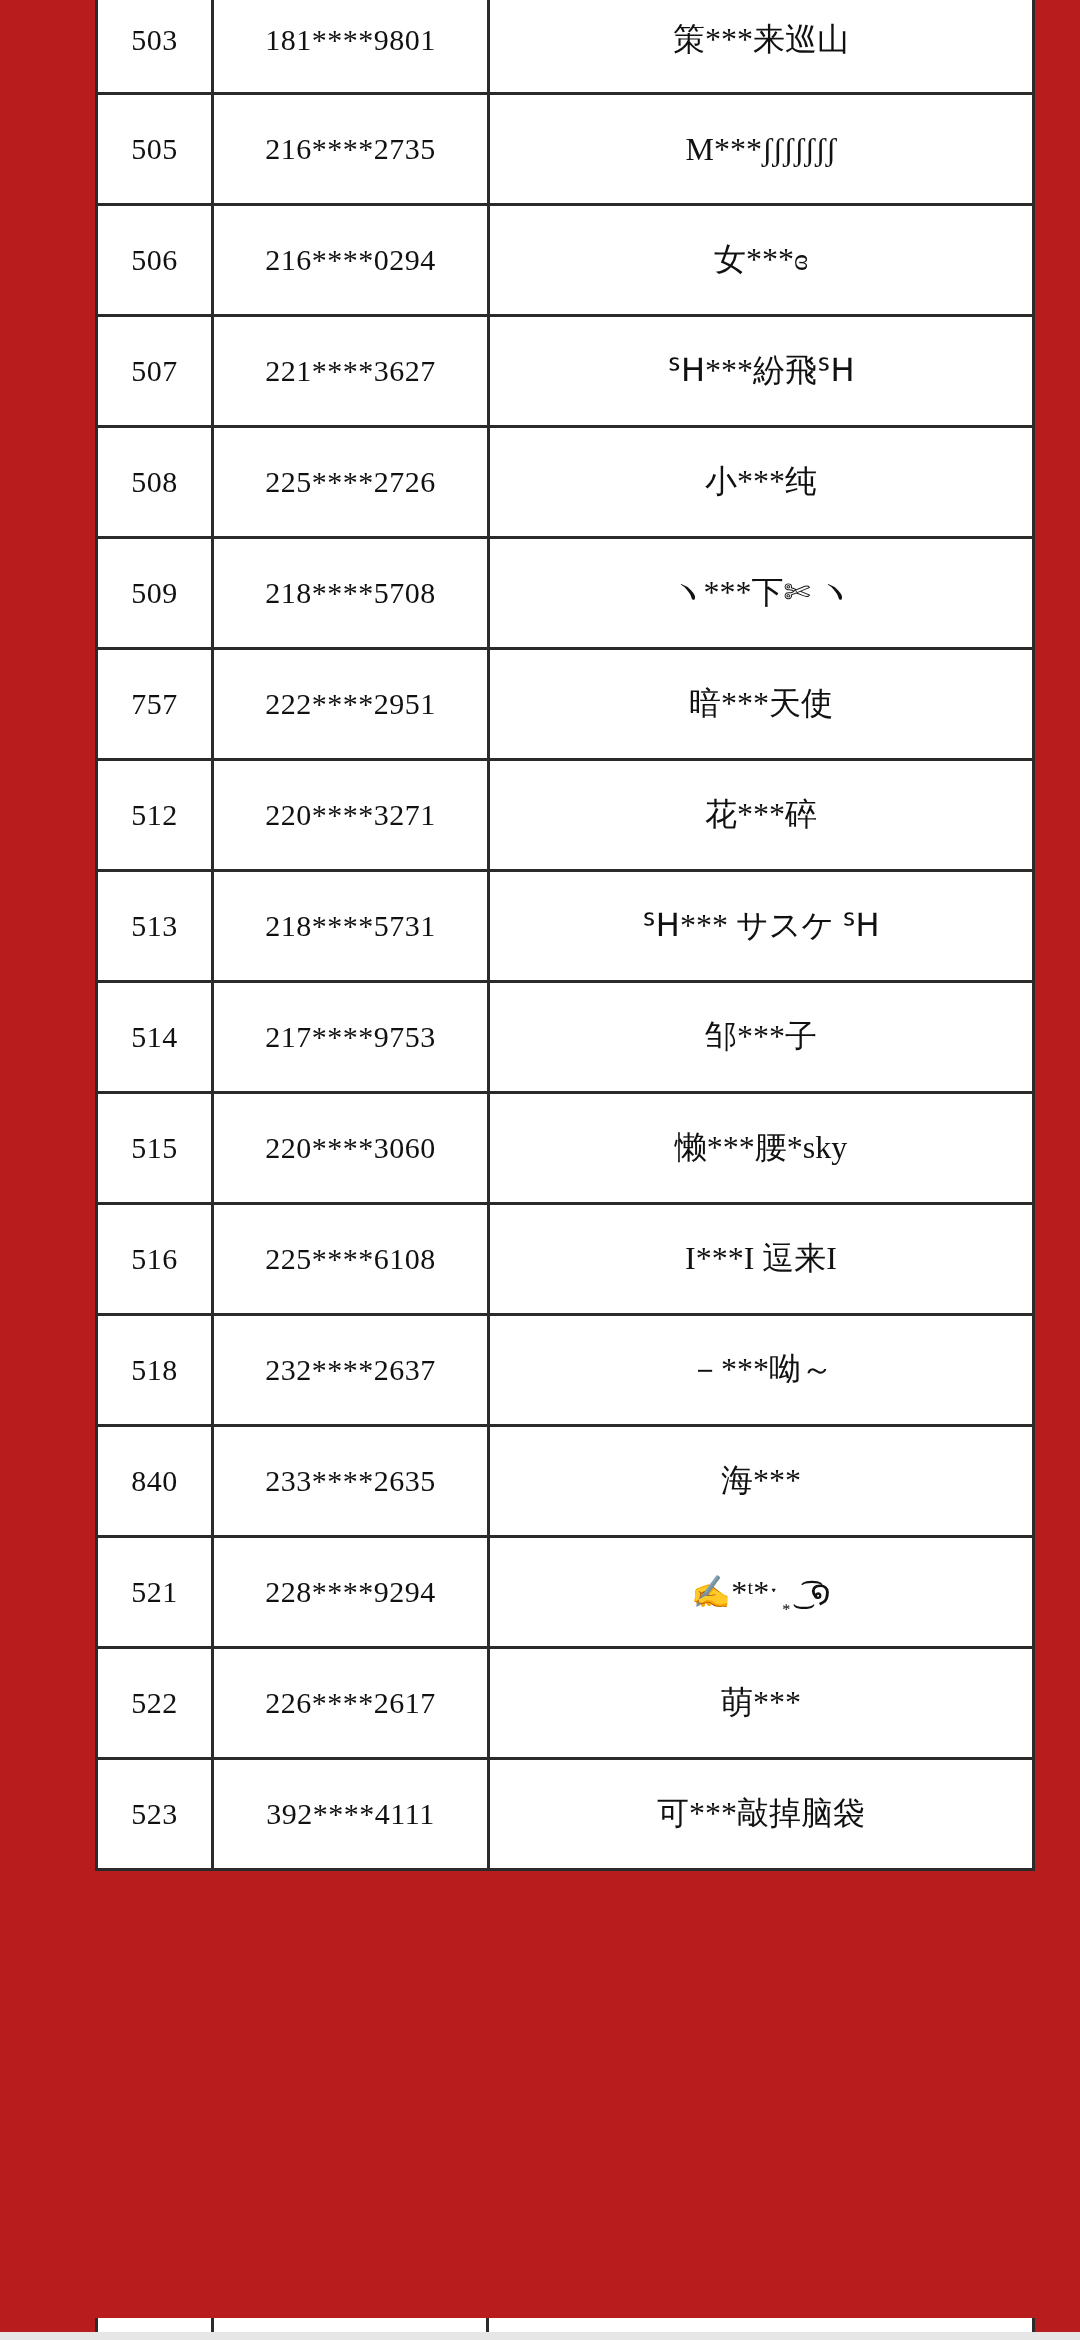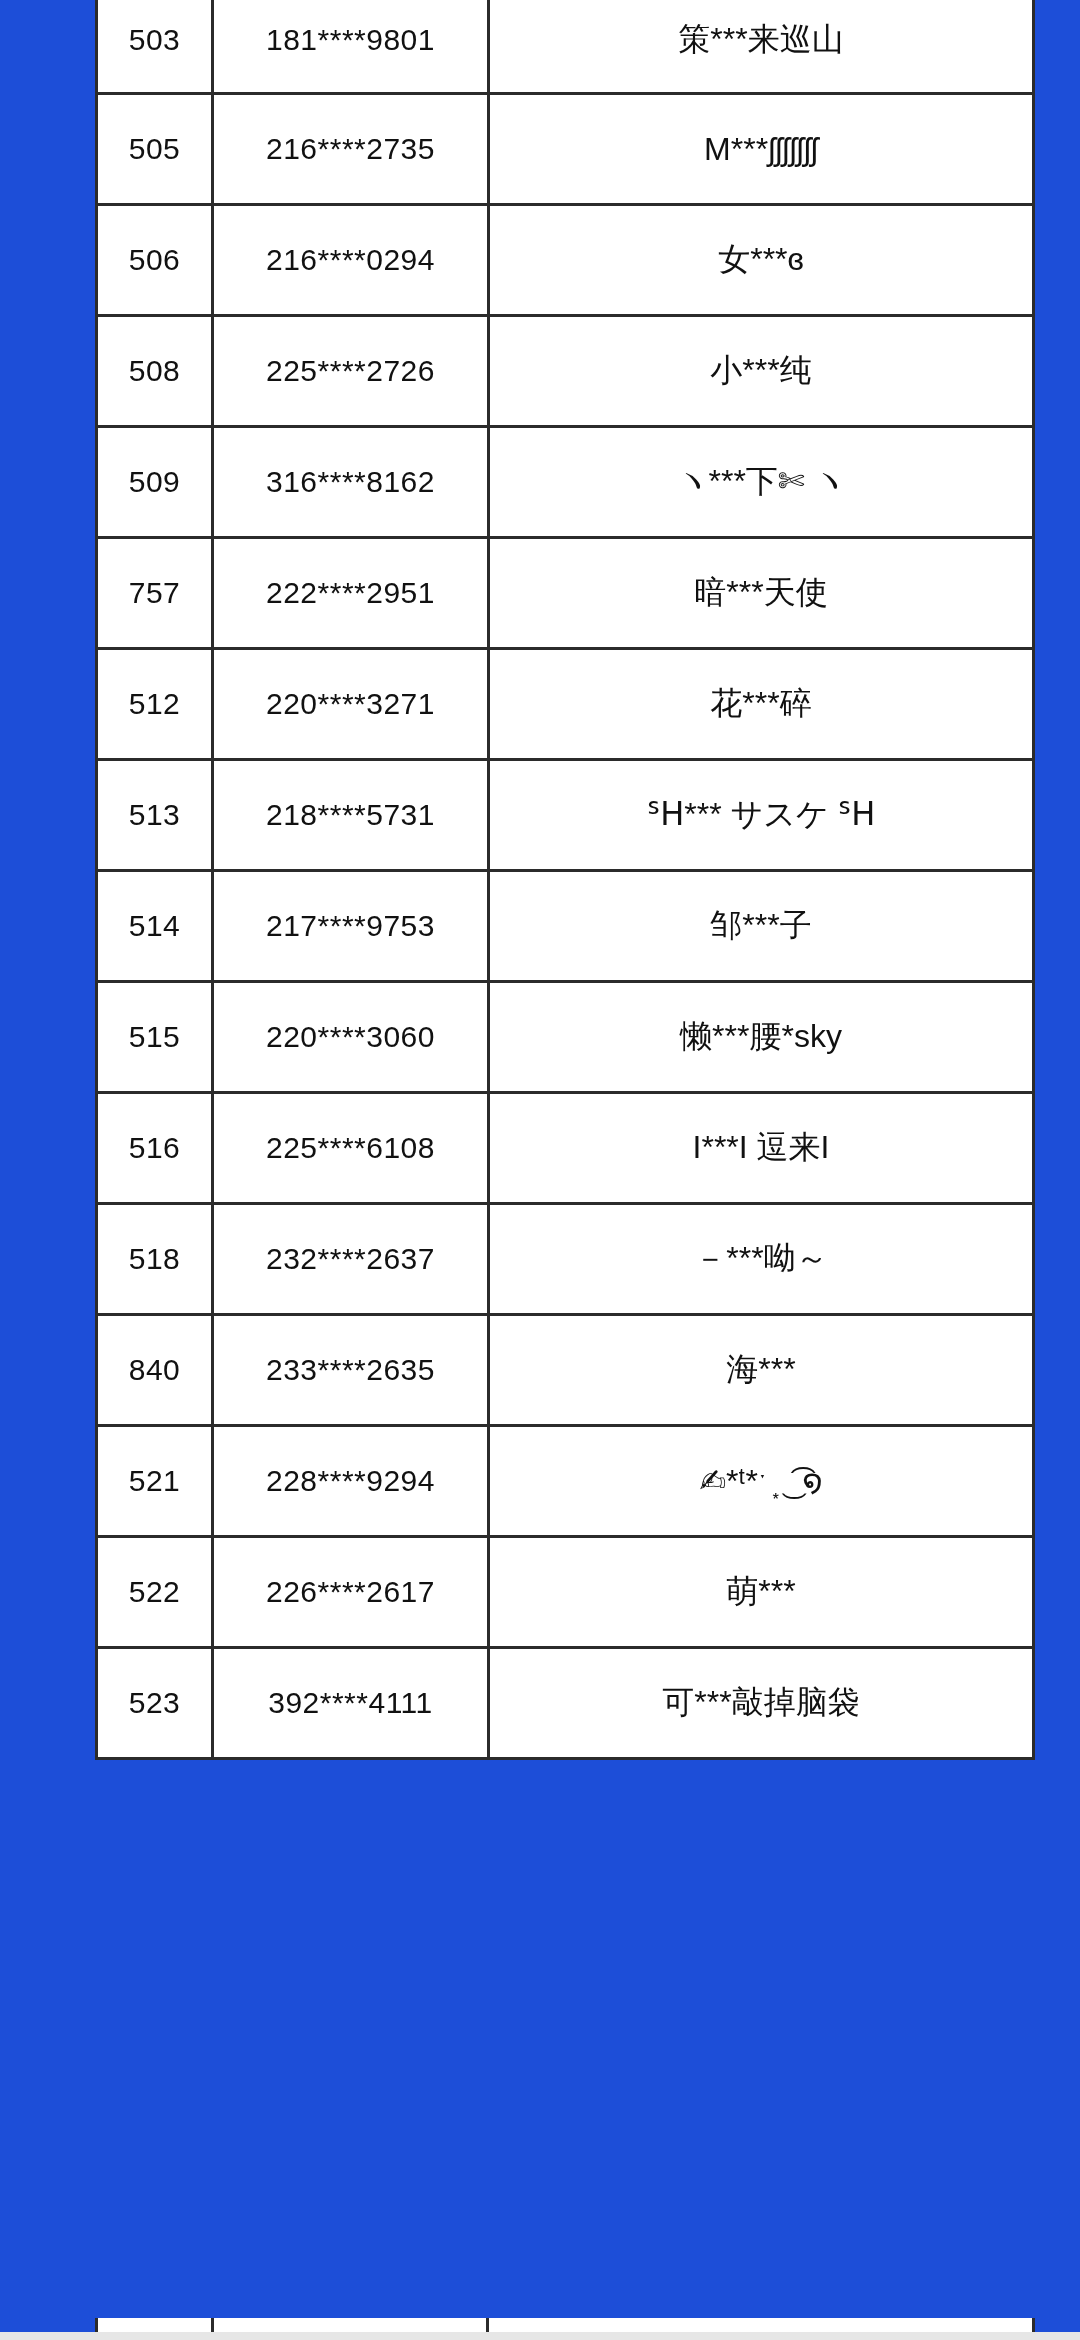--- a/index.html
+++ b/index.html
@@ -11,22 +11,23 @@
     width: 1080px;
     height: 2340px;
     font-family: "Liberation Sans", "DejaVu Sans", sans-serif;
     color: #1a1a1a;
     overflow: hidden;
   }
   .page {
     position: relative;
     width: 1080px;
     height: 2340px;
-    background: #1d4ed8;
-    box-sizing: border-box;
+    background: #b91c1c;
+    box-sizing: border-box;
+    font-family: Liberation Serif, serif;
   }
   .table-wrap {
     position: absolute;
     left: 95px;
     top: -16px;
     width: 940px;
   }
   table.data-table {
     border-collapse: separate;
     border-spacing: 0;
@@ -121,27 +122,32 @@
           <td class="cell-index">505</td>
           <td class="cell-phone">216****2735</td>
           <td class="cell-name">M***ʃʃʃʃʃʃʃ</td>
         </tr>
         <tr>
           <td class="cell-index">506</td>
           <td class="cell-phone">216****0294</td>
           <td class="cell-name">女***ɞ</td>
         </tr>
         <tr>
+          <td class="cell-index">507</td>
+          <td class="cell-phone">221****3627</td>
+          <td class="cell-name">ᔆᕼ***紛飛ᔆᕼ</td>
+        </tr>
+        <tr>
           <td class="cell-index">508</td>
           <td class="cell-phone">225****2726</td>
           <td class="cell-name">小***纯</td>
         </tr>
         <tr>
           <td class="cell-index">509</td>
-          <td class="cell-phone">316****8162</td>
+          <td class="cell-phone">218****5708</td>
           <td class="cell-name">ヽ***下✄ ヽ</td>
         </tr>
         <tr>
           <td class="cell-index">757</td>
           <td class="cell-phone">222****2951</td>
           <td class="cell-name">暗***天使</td>
         </tr>
         <tr>
           <td class="cell-index">512</td>
           <td class="cell-phone">220****3271</td>

